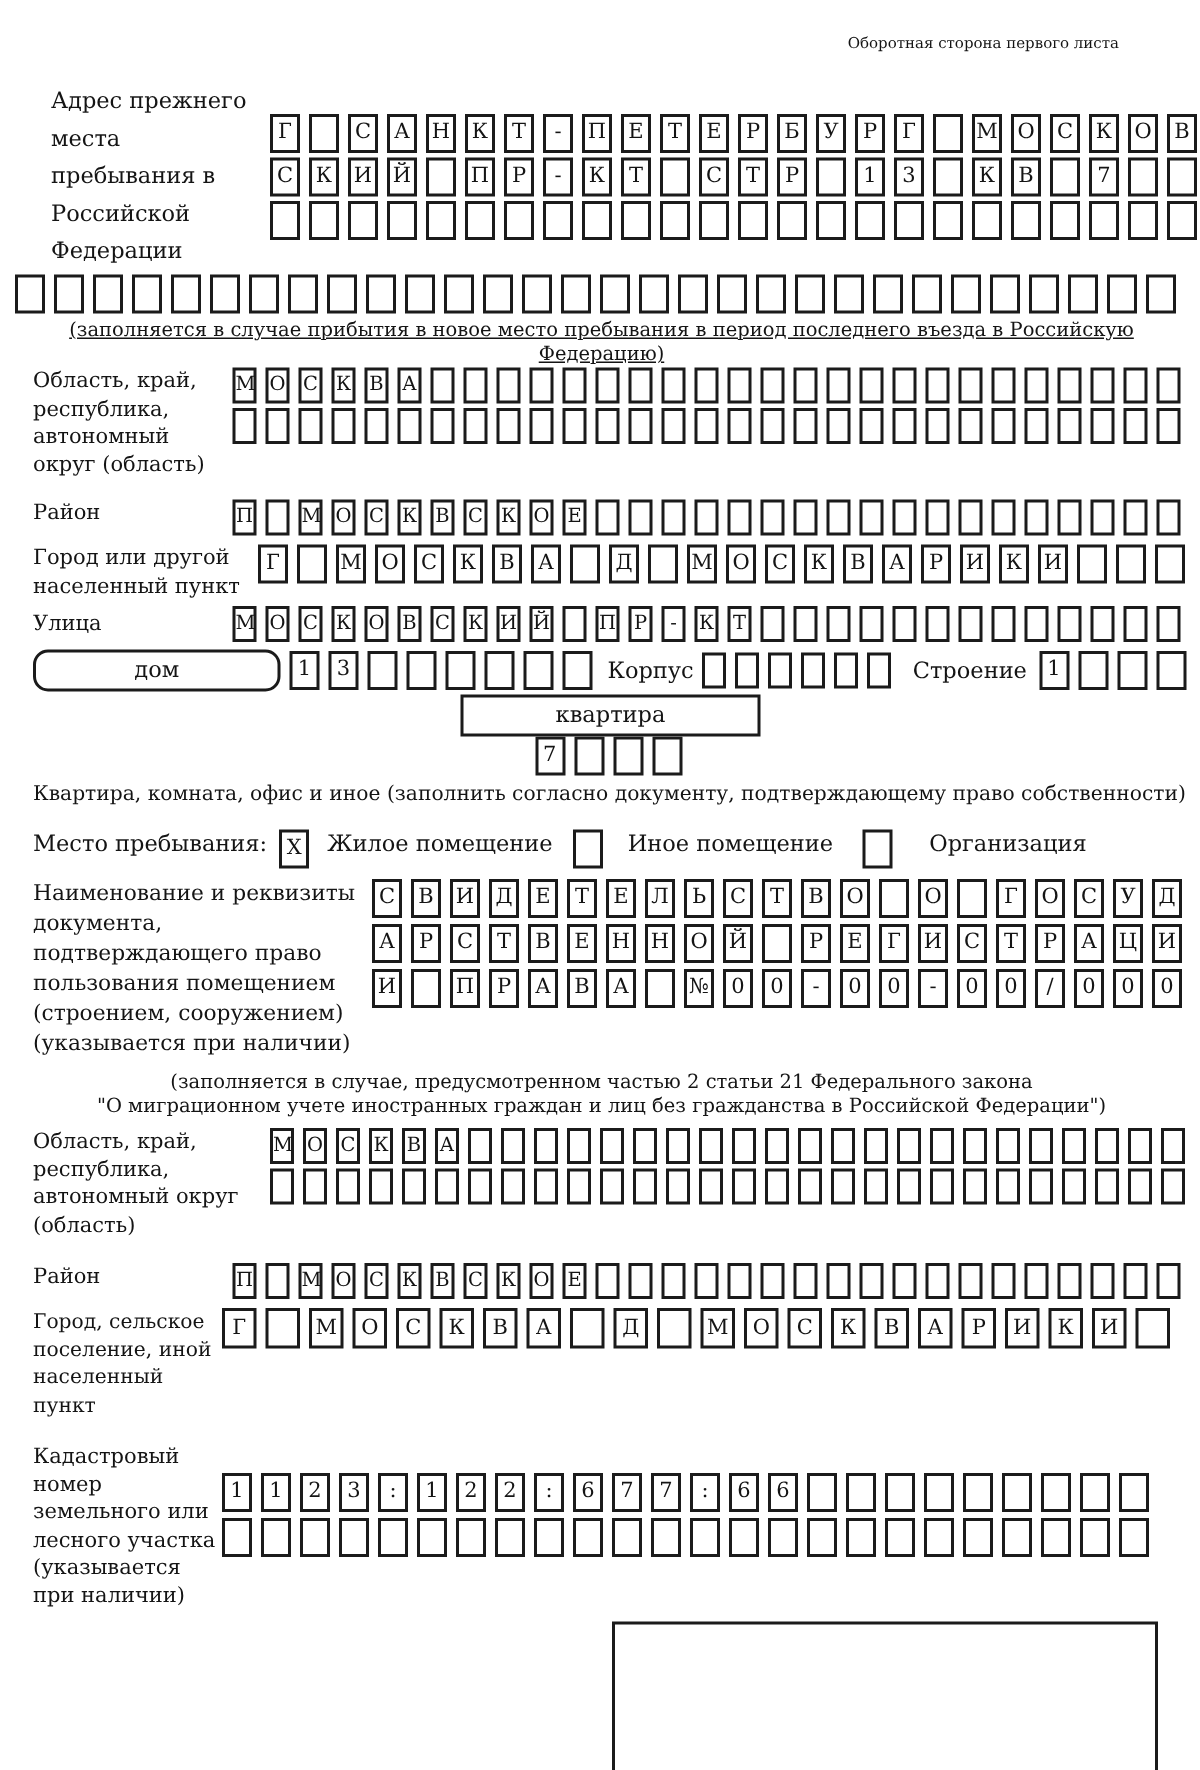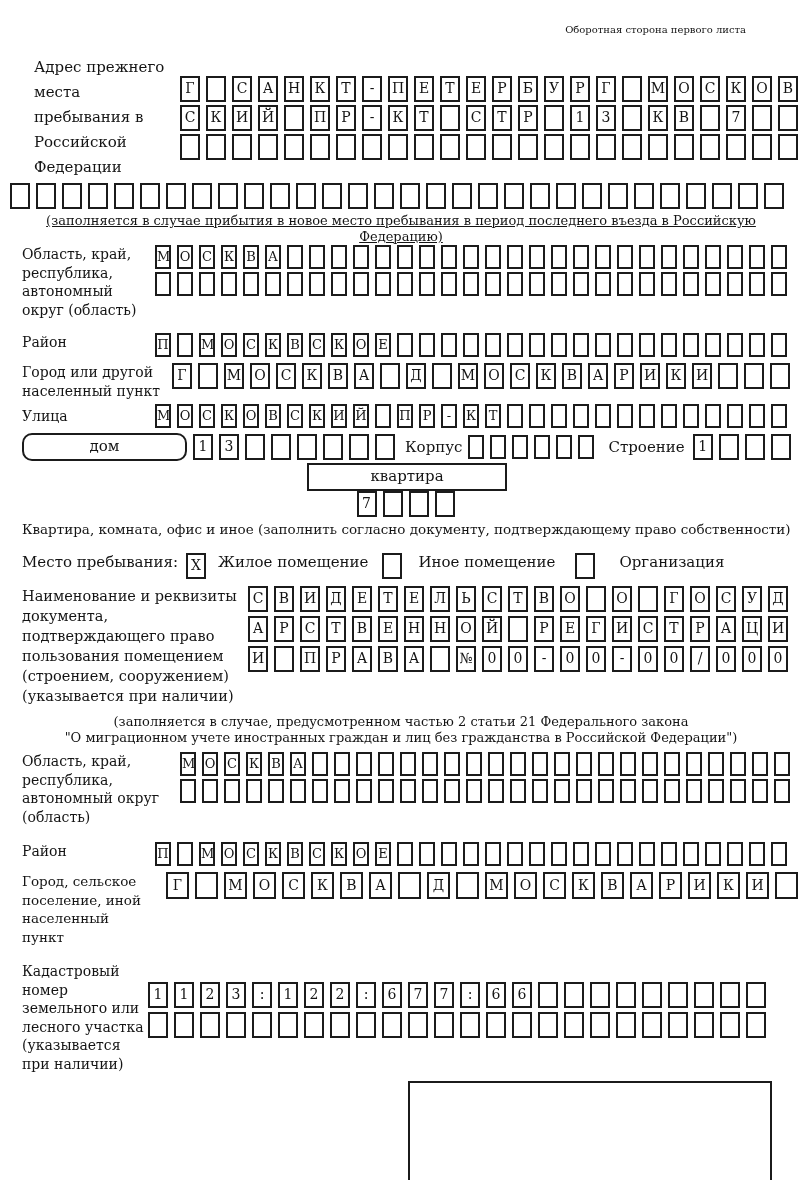--- a/index.html
+++ b/index.html
@@ -545,21 +545,21 @@
         <span class="cell"></span>
         <span class="cell"></span>
         <span class="cell"></span>
         <span class="cell"></span>
         <span class="cell"></span>
         <span class="cell"></span>
         <span class="cell"></span>
       </div>
   </div>
 
-  <div class="field" style="margin-top:6px;gap:18px;">
+  <div class="field" style="margin-top:6px;">
     <div class="flabel" style="width:138px; font-size:13.5px;">Город, сельское поселение, иной населенный пункт</div>
     <div class="boxrow wide">
         <span class="cell">Г</span>
         <span class="cell"></span>
         <span class="cell">М</span>
         <span class="cell">О</span>
         <span class="cell">С</span>
         <span class="cell">К</span>
         <span class="cell">В</span>
         <span class="cell">А</span>

